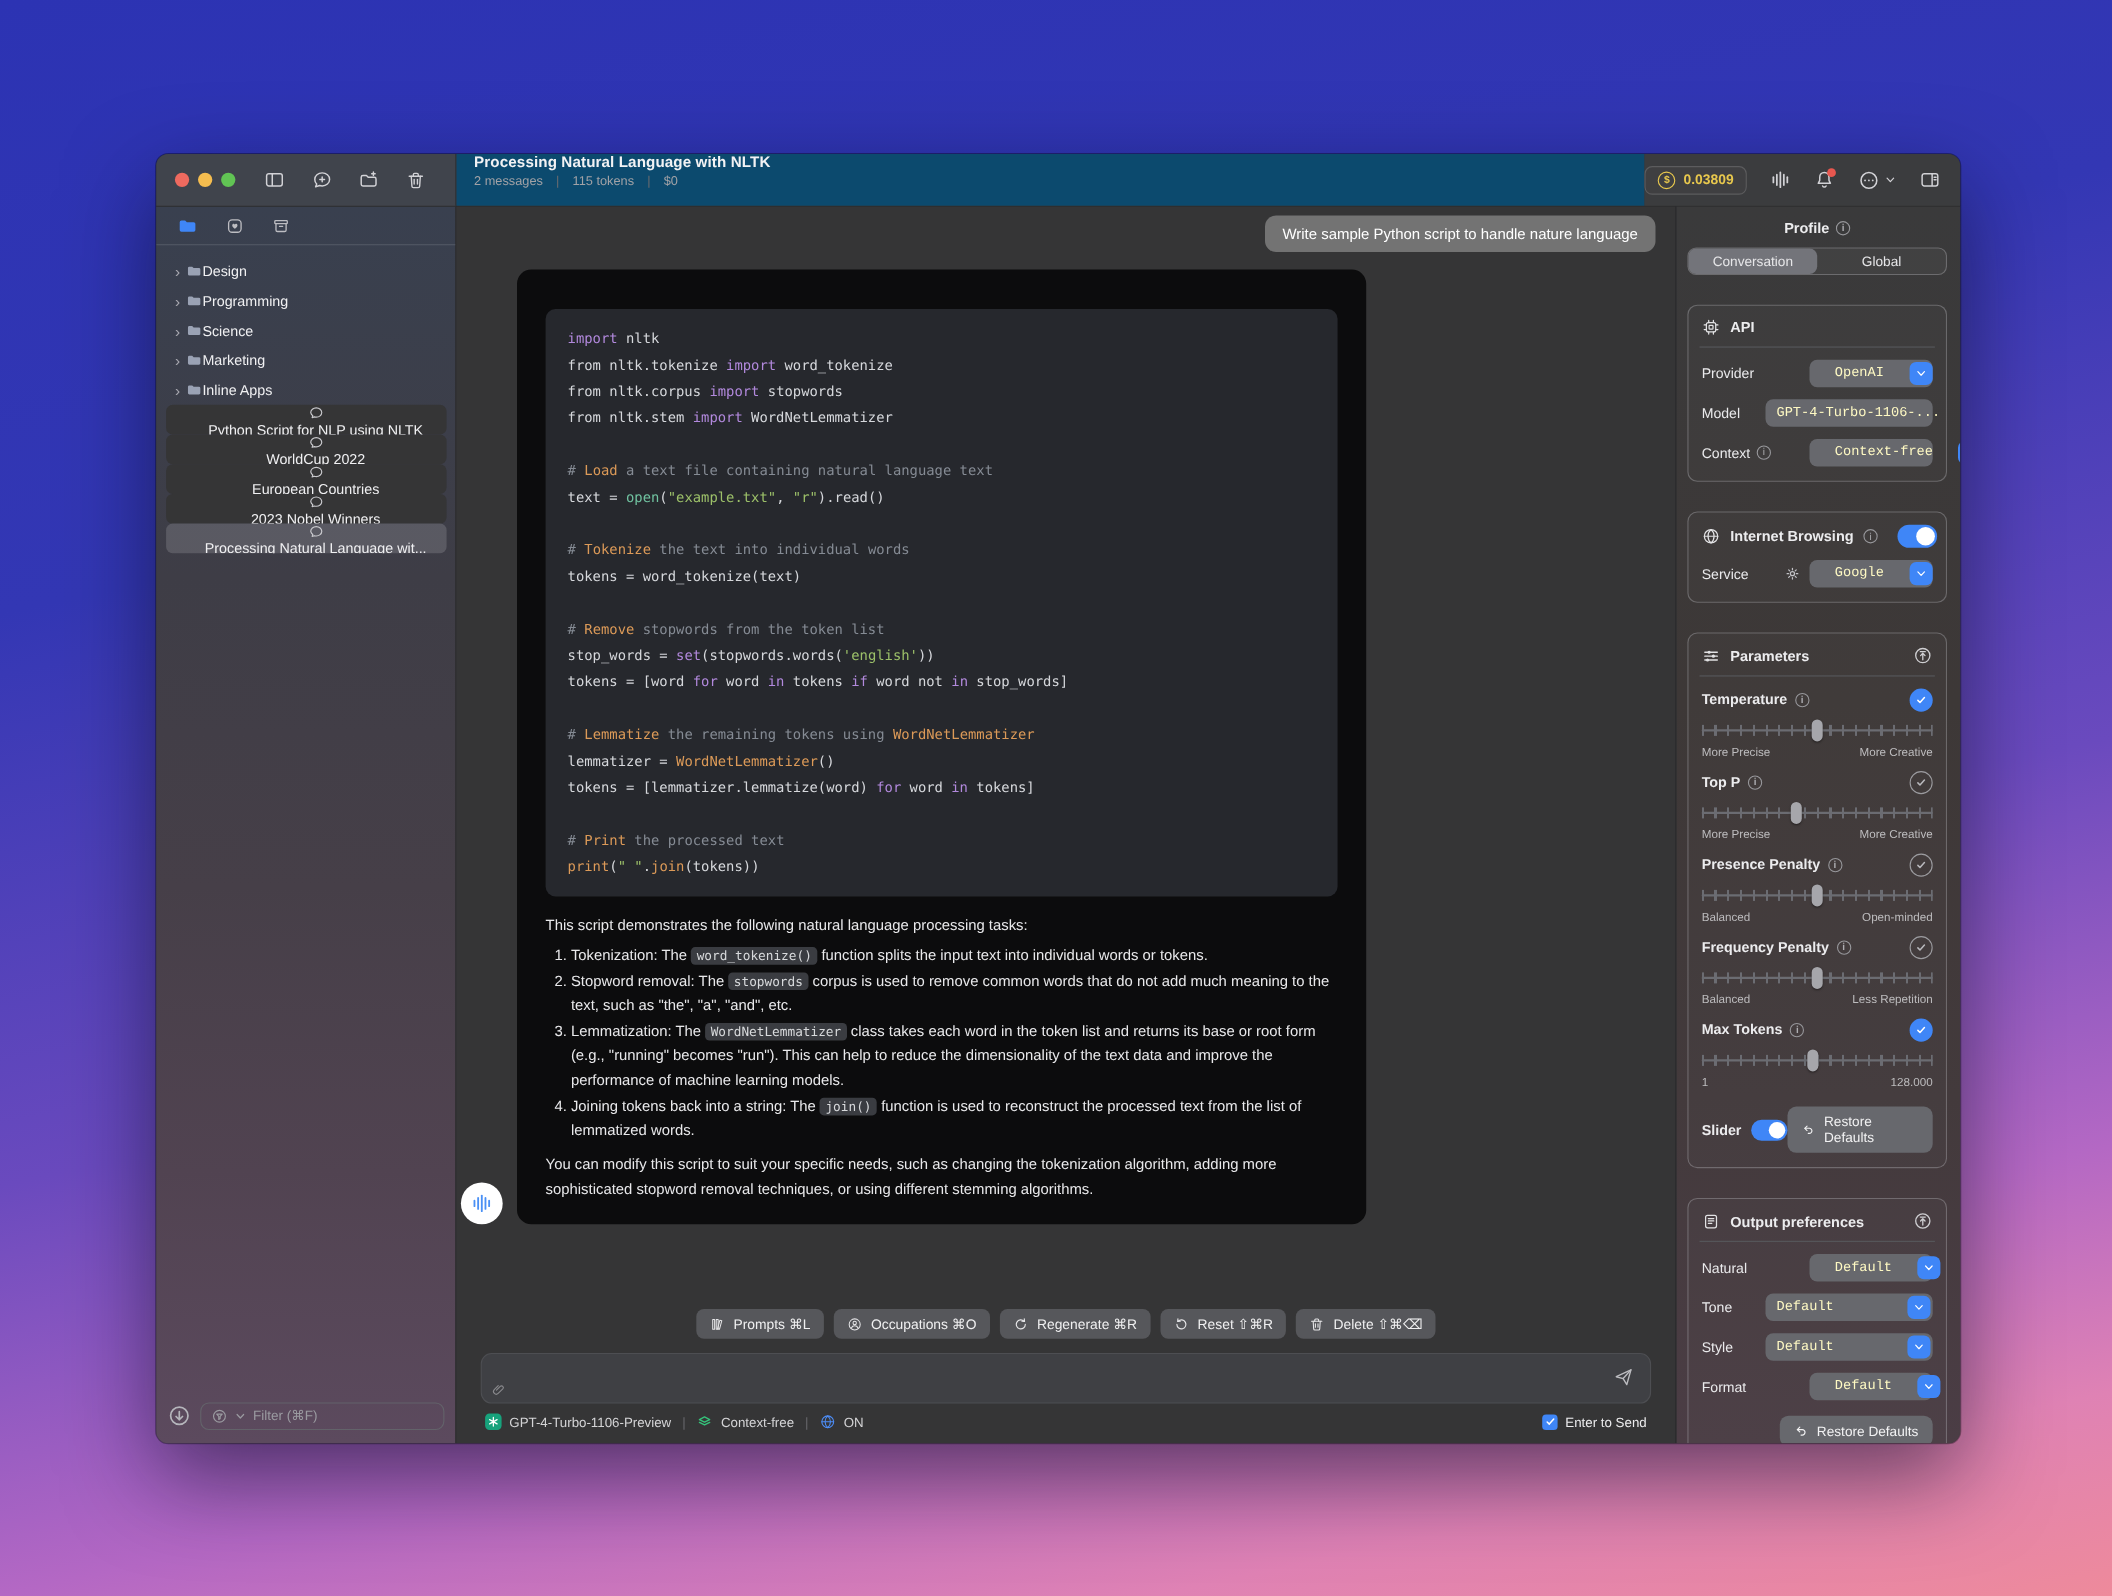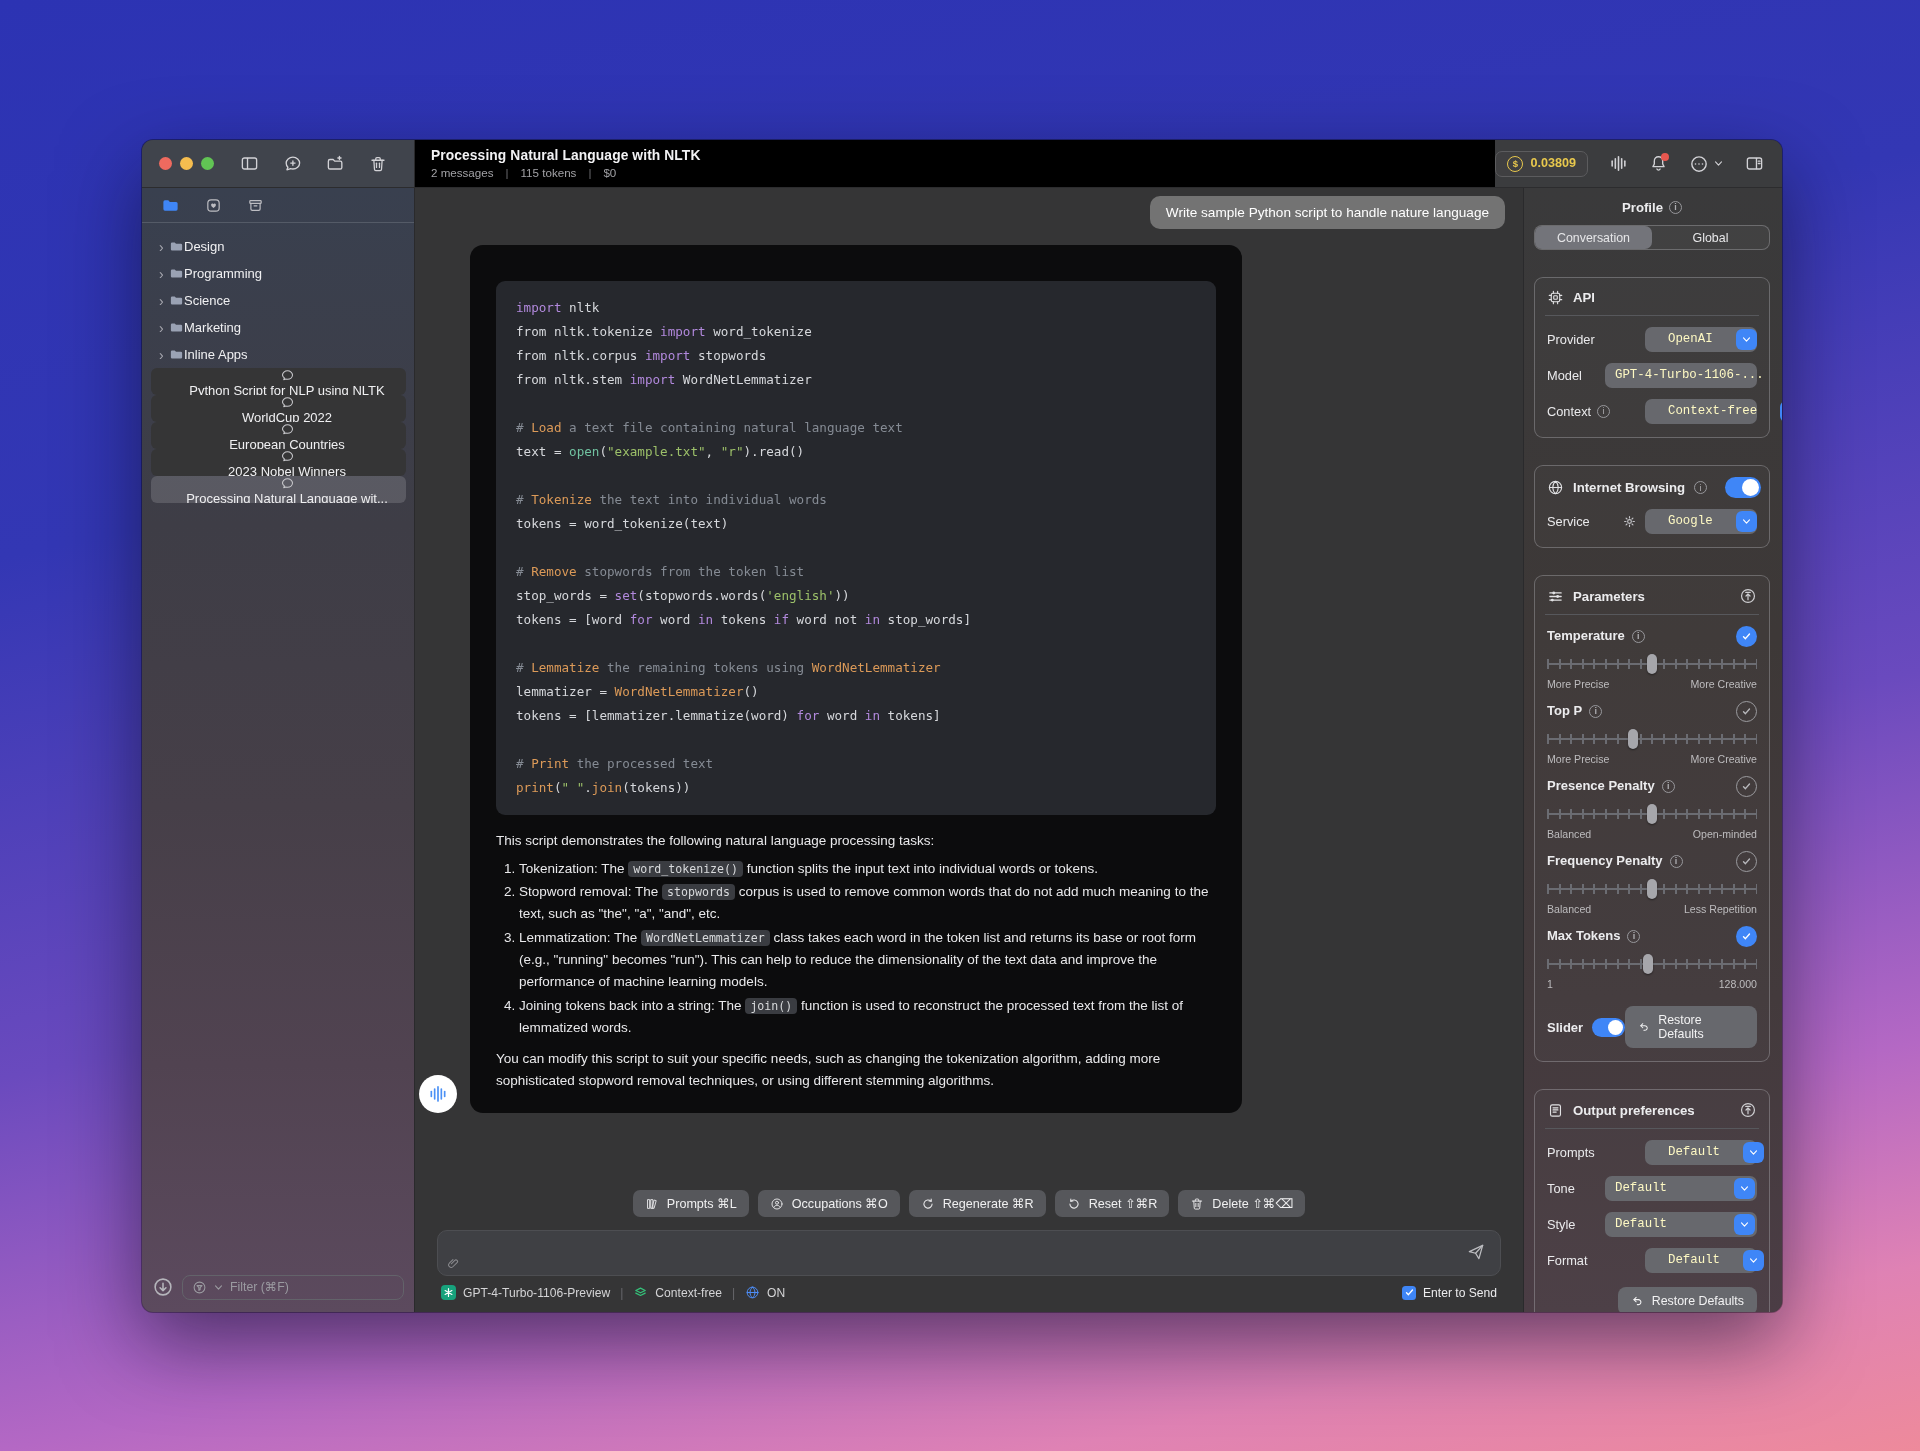--- a/index.html
+++ b/index.html
@@ -18,21 +18,21 @@
     box-shadow:0 30px 80px rgba(10,10,30,.55),0 0 0 1px rgba(0,0,0,.35);
     display:flex;flex-direction:column;
   }
   
   .titlebar{height:48px;display:flex;align-items:stretch;border-bottom:1px solid #2c2c2e;flex:none;}
   .tb-left{width:273px;flex:none;display:flex;align-items:center;padding-left:17px;background:#40444c;border-right:1px solid #2a2a2c;}
   .lights{display:flex;gap:8px;margin-right:26px;}
   .light{width:13px;height:13px;border-radius:50%;}
   .light.r{background:#ee6a5f}.light.y{background:#f5bd4f}.light.g{background:#61c454}
   .tb-iconbtn{color:#d2d2d6;margin-right:24px;display:inline-flex;}
-  .tb-center{flex:1;display:flex;flex-direction:column;justify-content:center;padding-left:16px;background:#000000;}
+  .tb-center{flex:1;display:flex;flex-direction:column;justify-content:flex-start;padding-left:16px;background:#0c4a6e;}
   .tb-title{font-size:13.8px;font-weight:700;color:#f2f2f4;letter-spacing:.1px;}
   .tb-meta{font-size:11.6px;color:#a2a2a6;display:flex;gap:12px;margin-top:3px;}
   .tb-meta .sep::before{content:"|";color:#6b6b6f;}
   .tb-right{display:flex;align-items:center;gap:21px;padding-right:18px;background:#3b3c3e;}
   .cost-badge{display:flex;align-items:flex-start;gap:7px;border:1px solid #5c5c5e;background:#3f3f41;border-radius:7px;padding:4px 11px;}
   .coin{width:16px;height:16px;border-radius:50%;border:1.6px solid var(--cost);color:var(--cost);
         display:inline-flex;align-items:center;justify-content:center;font-size:9.5px;font-weight:700;}
   .coin::before{content:"$";}
   .cost-val{color:var(--cost);font-size:12.6px;font-weight:700;}
   .bell-wrap{position:relative;display:inline-flex;color:#d2d2d6;}
@@ -823,21 +823,21 @@
               <svg viewBox="0 0 24 24" fill="none" stroke="currentColor" stroke-width="1.6" stroke-linecap="round" stroke-linejoin="round">
                 <circle cx="12" cy="12" r="8.6"></circle>
                 <path d="M12 17v-7M9.3 12l2.7-2.8 2.7 2.8M9 7.2h6"></path>
               </svg>
             </span>
         </div>
         <div class="card-div"></div>
         <div>
             <div class="drow">
               <span class="rlbl">
-                <span>Prompts</span>
+                <span>Natural</span>
               </span>
               <span class="pill" style="width: 112px;">
                 <span class="pval">Default</span>
                 <span class="chevsq">
                   <span class="ic s11">
                     <svg viewBox="0 0 24 24" fill="none" stroke="currentColor" stroke-width="2.4" stroke-linecap="round" stroke-linejoin="round">
                       <path d="M5.5 8.5l6.5 7 6.5-7"></path>
                     </svg>
                   </span>
                 </span>

